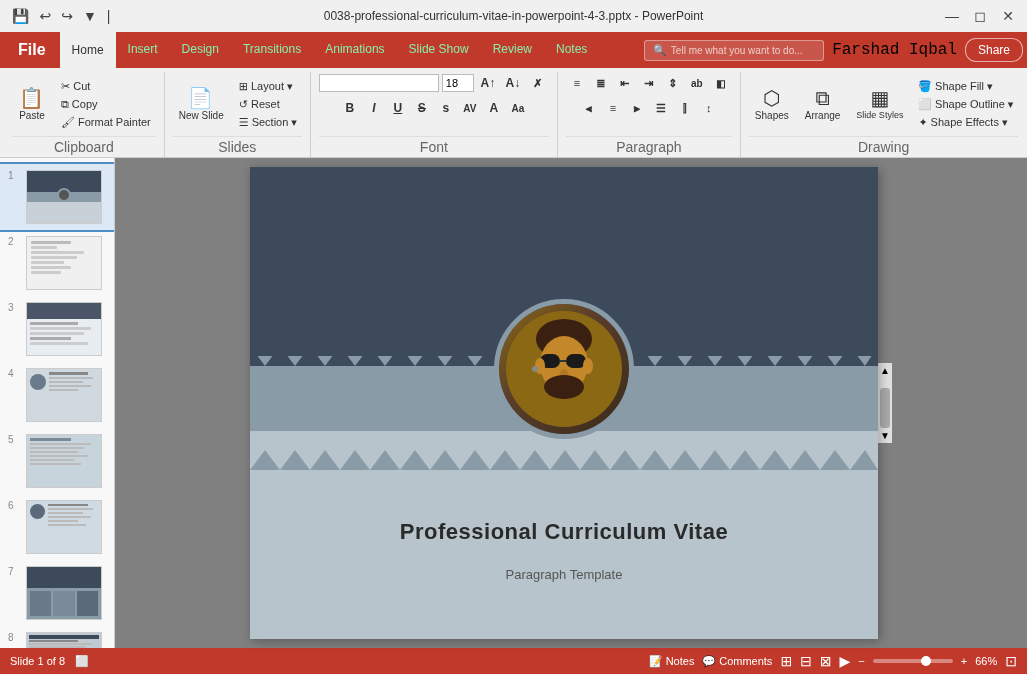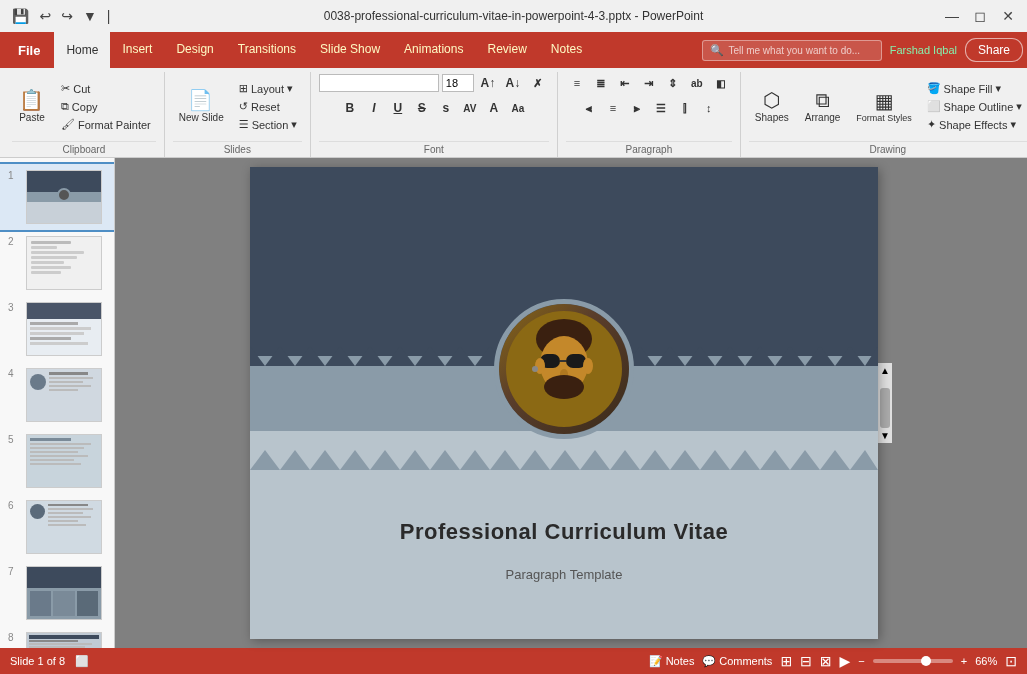--- a/index.html
+++ b/index.html
@@ -10,51 +10,51 @@
       background: #c0392b;
       height: 36px;
       display: flex;
       align-items: center;
       padding: 0 4px;
     }
     .file-btn {
       background: #c0392b;
       color: white;
       padding: 6px 14px;
-      font-size: 13px;
+      font-size: 16px;
       font-weight: bold;
       cursor: pointer;
       border: none;
       height: 100%;
     }
     .menu-tab {
       padding: 6px 12px;
       font-size: 12px;
-      color: #fef9c3;
+      color: #86efac;
       cursor: pointer;
       height: 100%;
       display: flex;
       align-items: center;
       border-bottom: 2px solid transparent;
     }
     .menu-tab.active { background: #f0f0f0; color: #333; border-bottom: none; }
     .menu-right { margin-left: auto; display: flex; align-items: center; gap: 8px; }
     .search-box {
       background: rgba(255,255,255,0.15);
       border: 1px solid rgba(255,255,255,0.4);
       border-radius: 3px;
       padding: 3px 8px;
       color: white;
       font-size: 11px;
       width: 180px;
       display: flex;
       align-items: center;
       gap: 4px;
     }
-    .user-name { color: #86efac; font-size: 11px; }
+    .user-name { color: #000000; font-size: 16px; font-family: Liberation Mono, monospace; }
     .share-btn {
       background: #c0392b;
       border: 1px solid rgba(255,255,255,0.6);
       color: white;
       padding: 4px 12px;
       font-size: 12px;
       cursor: pointer;
       border-radius: 11px;
     }
 
@@ -71,21 +71,21 @@
     .ribbon-group {
       display: flex;
       flex-direction: column;
       align-items: flex-start;
       padding: 0 8px;
       border-right: 1px solid #d0d0d0;
       min-width: fit-content;
     }
     .ribbon-group:last-child { border-right: none; }
     .ribbon-group-label {
-      font-size: 10px;
+      font-size: 14px;
       color: #666;
       text-align: center;
       width: 100%;
       margin-top: auto;
       padding: 2px 0;
       border-top: 1px solid #ddd;
     }
     .ribbon-content { display: flex; align-items: center; gap: 4px; flex: 1; }
     .ribbon-btn {
       display: flex;
@@ -350,22 +350,22 @@
     <div class="wctrl close-btn">✕</div>
   </div>
 </div>
 
 <div class="menu-bar">
   <button class="file-btn">File</button>
   <div class="menu-tab active">Home</div>
   <div class="menu-tab">Insert</div>
   <div class="menu-tab">Design</div>
   <div class="menu-tab">Transitions</div>
+  <div class="menu-tab">Animations</div>
   <div class="menu-tab">Slide Show</div>
-  <div class="menu-tab">Animations</div>
   <div class="menu-tab">Review</div>
   <div class="menu-tab">Notes</div>
   <div class="menu-right">
     <div class="search-box">
       <span>🔍</span>
       <span style="font-size:10px;color:rgba(255,255,255,0.7);">Tell me what you want to do...</span>
     </div>
     <span class="user-name">Farshad Iqbal</span>
     <button class="share-btn">Share</button>
   </div>
@@ -474,21 +474,21 @@
       <div class="ribbon-btn">
         <span class="icon">⬡</span>
         <span>Shapes</span>
       </div>
       <div class="ribbon-btn">
         <span class="icon">⧉</span>
         <span>Arrange</span>
       </div>
       <div class="ribbon-btn">
         <span class="icon">▦</span>
-        <span style="font-size:9px;">Format Styles</span>
+        <span style="font-size:9px;">Slide Styles</span>
       </div>
       <div class="ribbon-col">
         <div class="ribbon-btn-sm">
           <span>🪣</span>
           <span>Shape Fill</span>
           <span>▾</span>
         </div>
         <div class="ribbon-btn-sm">
           <span>⬜</span>
           <span>Shape Outline</span>

